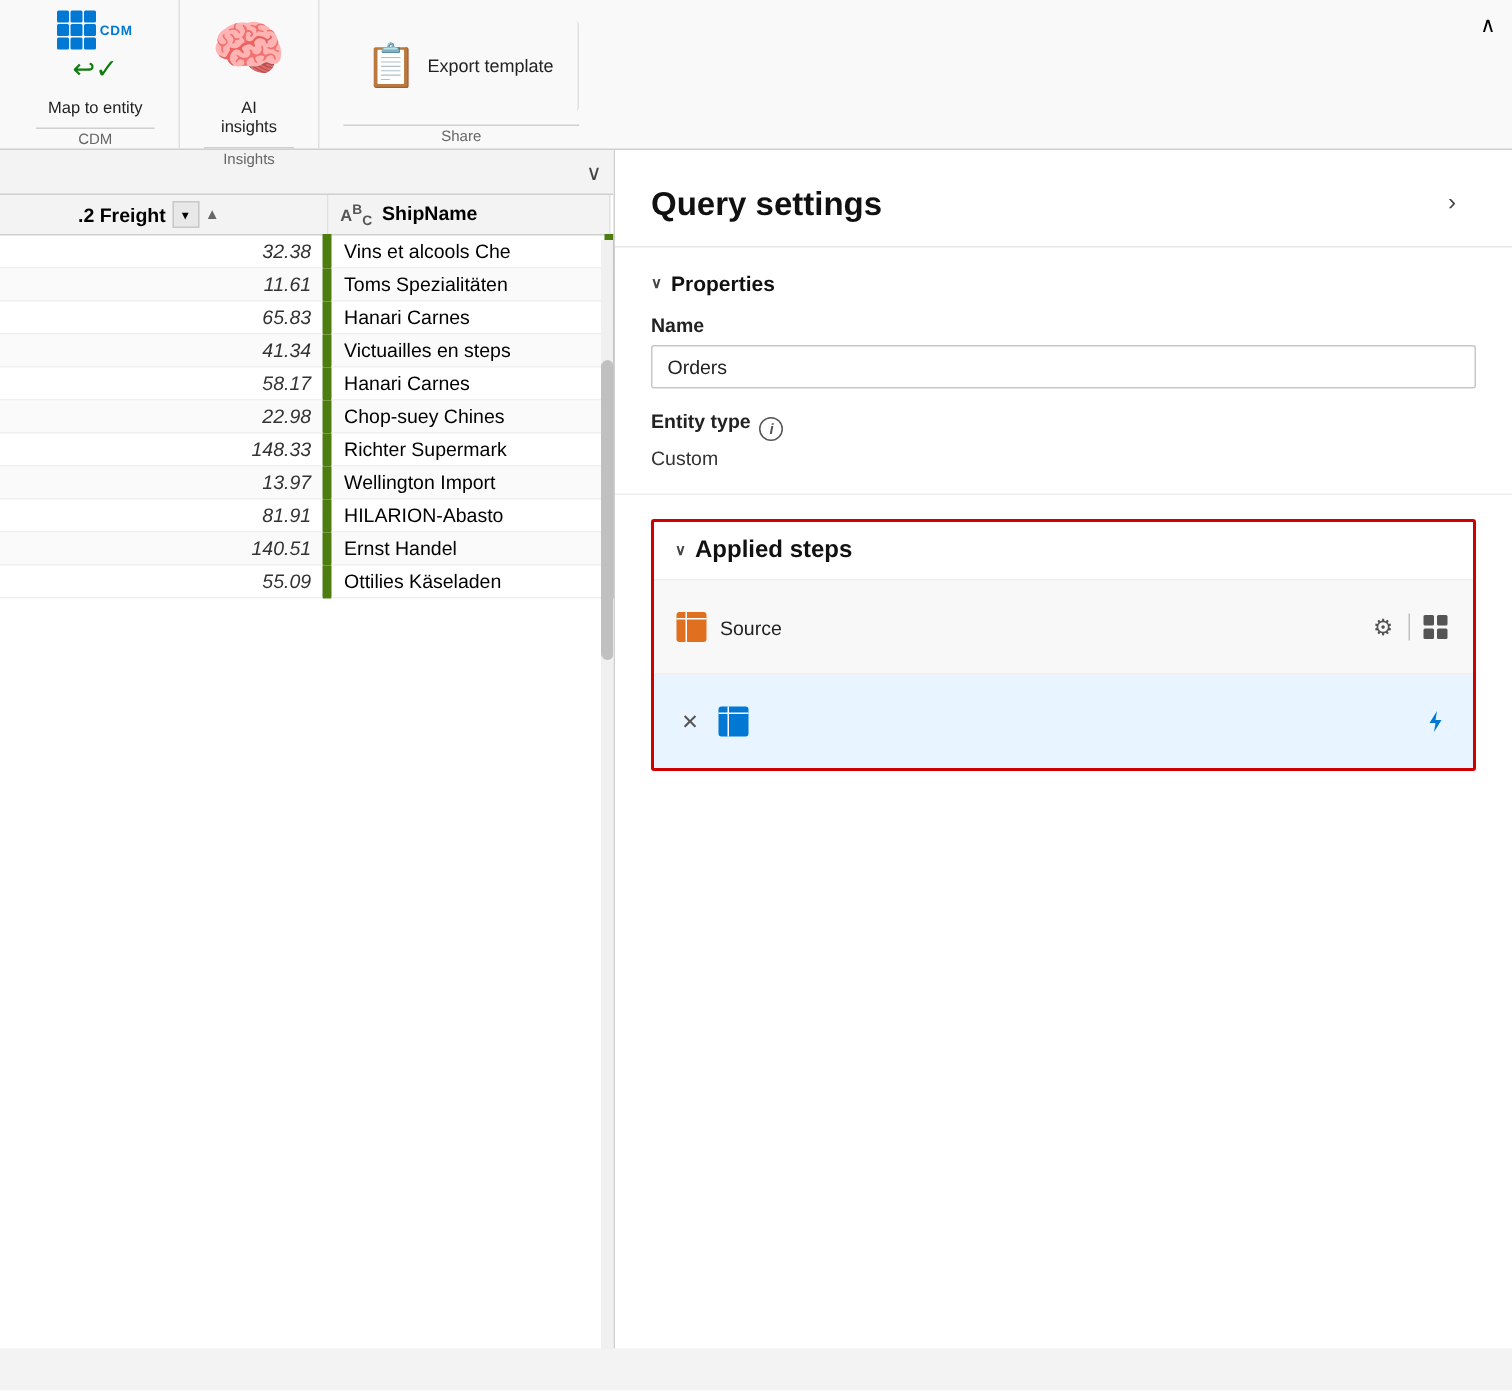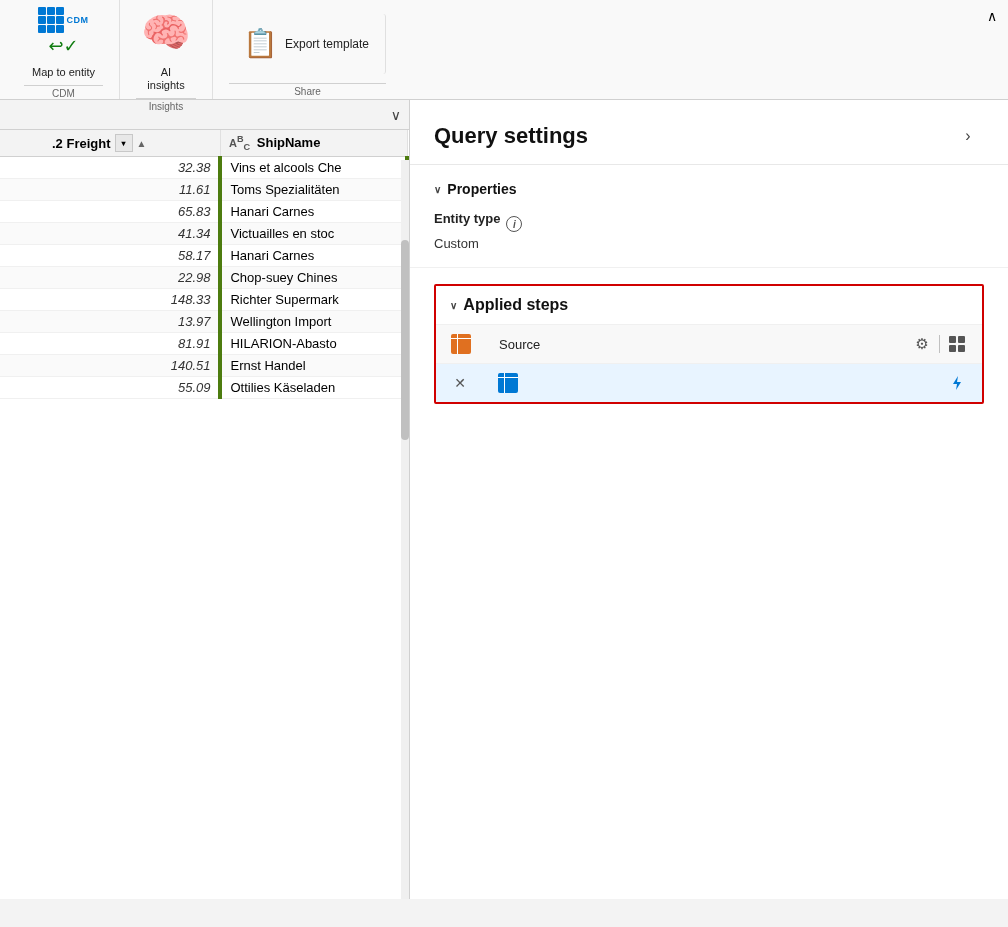--- a/index.html
+++ b/index.html
@@ -139,21 +139,21 @@
     }
     thead th:first-child {
       text-align: right;
     }
     tbody tr {
       border-bottom: 1px solid #f0f0f0;
     }
     tbody tr:nth-child(even) { background: #fafafa; }
     tbody td {
       padding: 3px 8px;
-      border-right: 4px solid #4d7c0f;
+      border-right: 6px solid #4d7c0f;
       white-space: nowrap;
       overflow: hidden;
       text-overflow: ellipsis;
     }
     tbody td:first-child {
       text-align: right;
       font-style: italic;
       color: #333;
     }
     tbody td:last-child {
@@ -307,26 +307,25 @@
       font-size: 16px;
       font-weight: 700;
       color: #111;
       cursor: pointer;
       padding: 10px 14px 10px 14px;
       background: white;
     }
     .step-item {
       display: flex;
       align-items: center;
-      padding: 8px 14px;
+      padding: 20px 14px;
       border-top: 1px solid #f0f0f0;
       background: #f8f8f8;
       cursor: pointer;
       position: relative;
-      gap: 19px;
     }
     .step-item.active { background: #e8f4ff; }
     .step-delete {
       width: 20px;
       height: 20px;
       display: flex;
       align-items: center;
       justify-content: center;
       font-size: 14px;
       color: #555;
@@ -566,21 +565,21 @@
           <tr>
             <td>11.61</td>
             <td>Toms Spezialitäten</td>
           </tr>
           <tr>
             <td>65.83</td>
             <td>Hanari Carnes</td>
           </tr>
           <tr>
             <td>41.34</td>
-            <td>Victuailles en stoc</td>
+            <td>Victuailles en steps</td>
           </tr>
           <tr>
             <td>58.17</td>
             <td>Hanari Carnes</td>
           </tr>
           <tr>
             <td>22.98</td>
             <td>Chop-suey Chines</td>
           </tr>
           <tr>
@@ -619,20 +618,24 @@
         <span>›</span>
       </div>
     </div>
 
     <div class="qs-section">
       <div class="qs-section-header">
         <span class="qs-section-chevron">∨</span>
         <span>Properties</span>
       </div>
 
+      <div>
+        <div class="qs-label">Name</div>
+        <input class="qs-input" type="text" value="Orders" style="">
+      </div>
 
       <div style="margin-top:14px;">
         <div class="entity-type-row">
           <div class="qs-label">Entity type</div>
           <div class="info-icon">
             <span>i</span>
           </div>
         </div>
         <div class="entity-value">Custom</div>
       </div>

